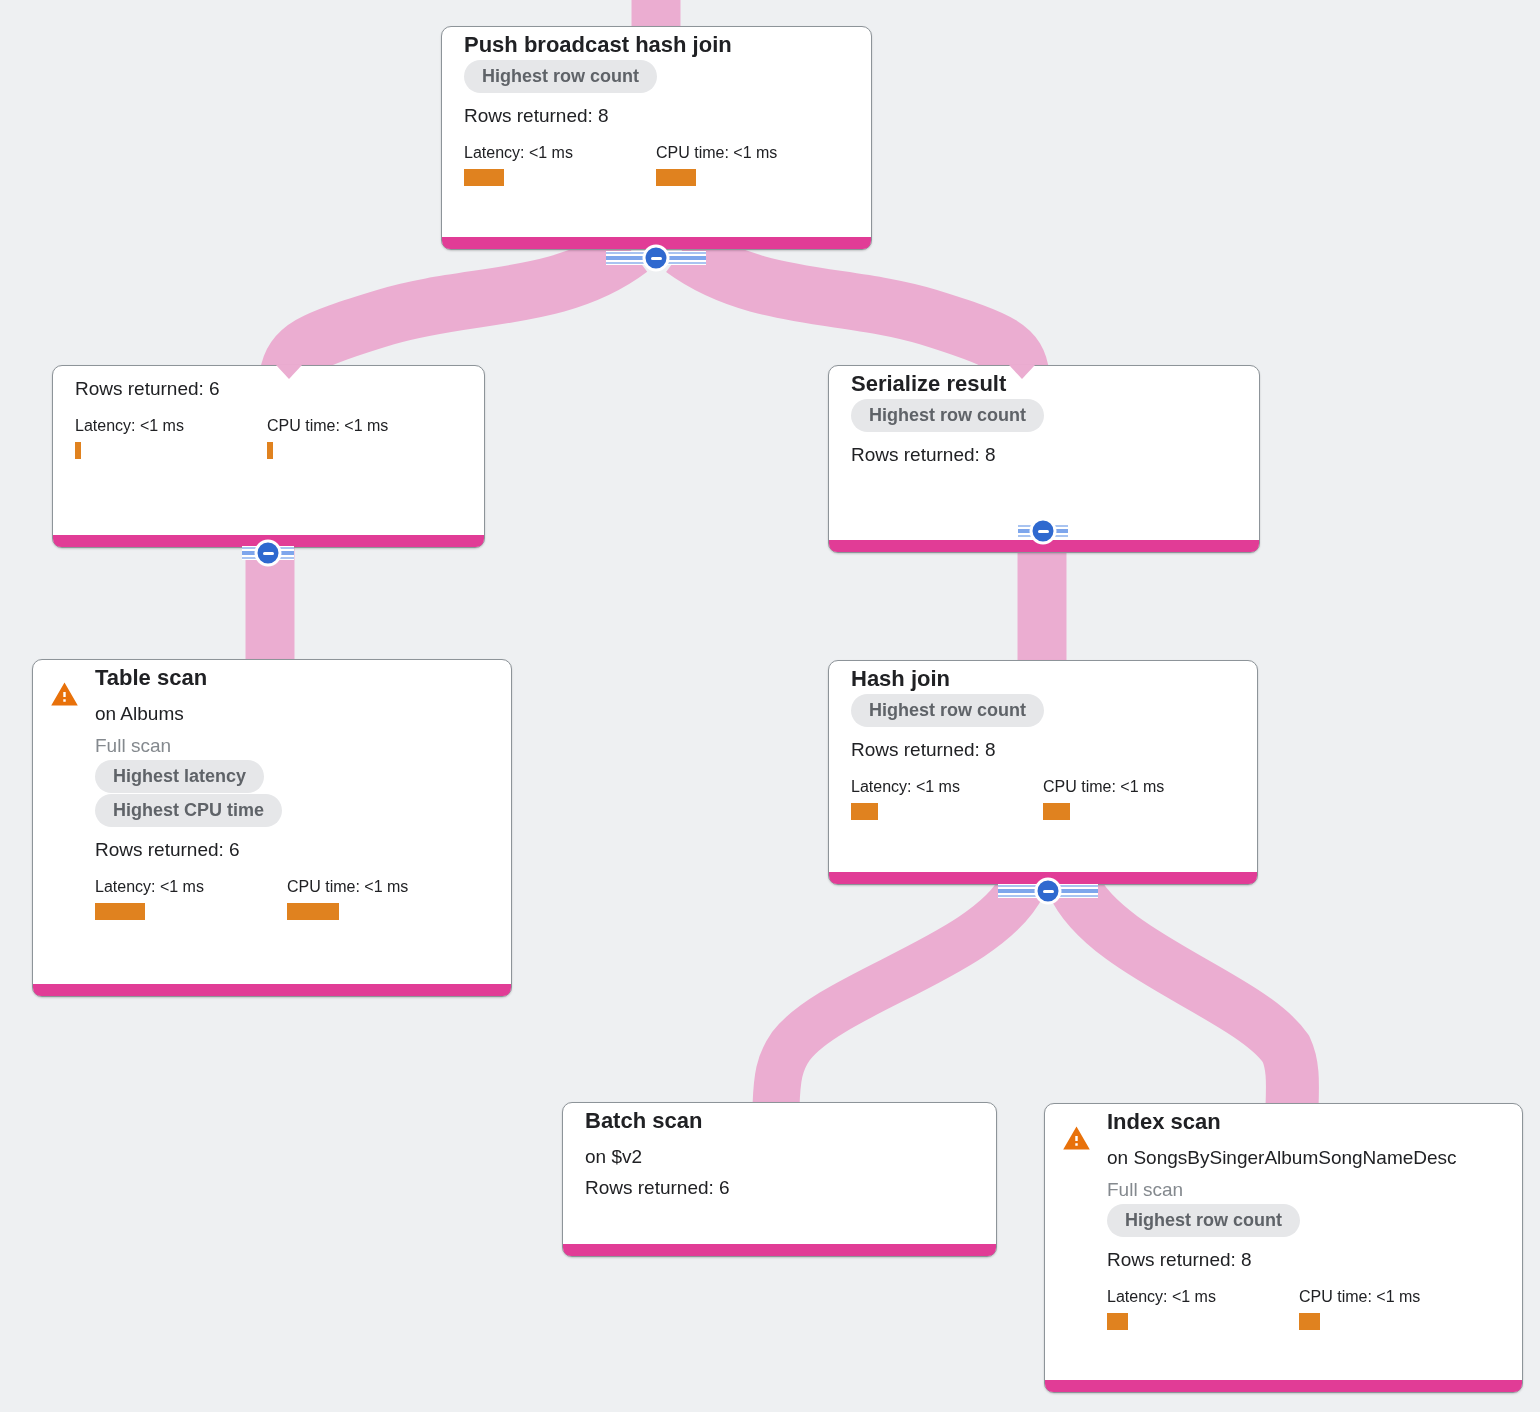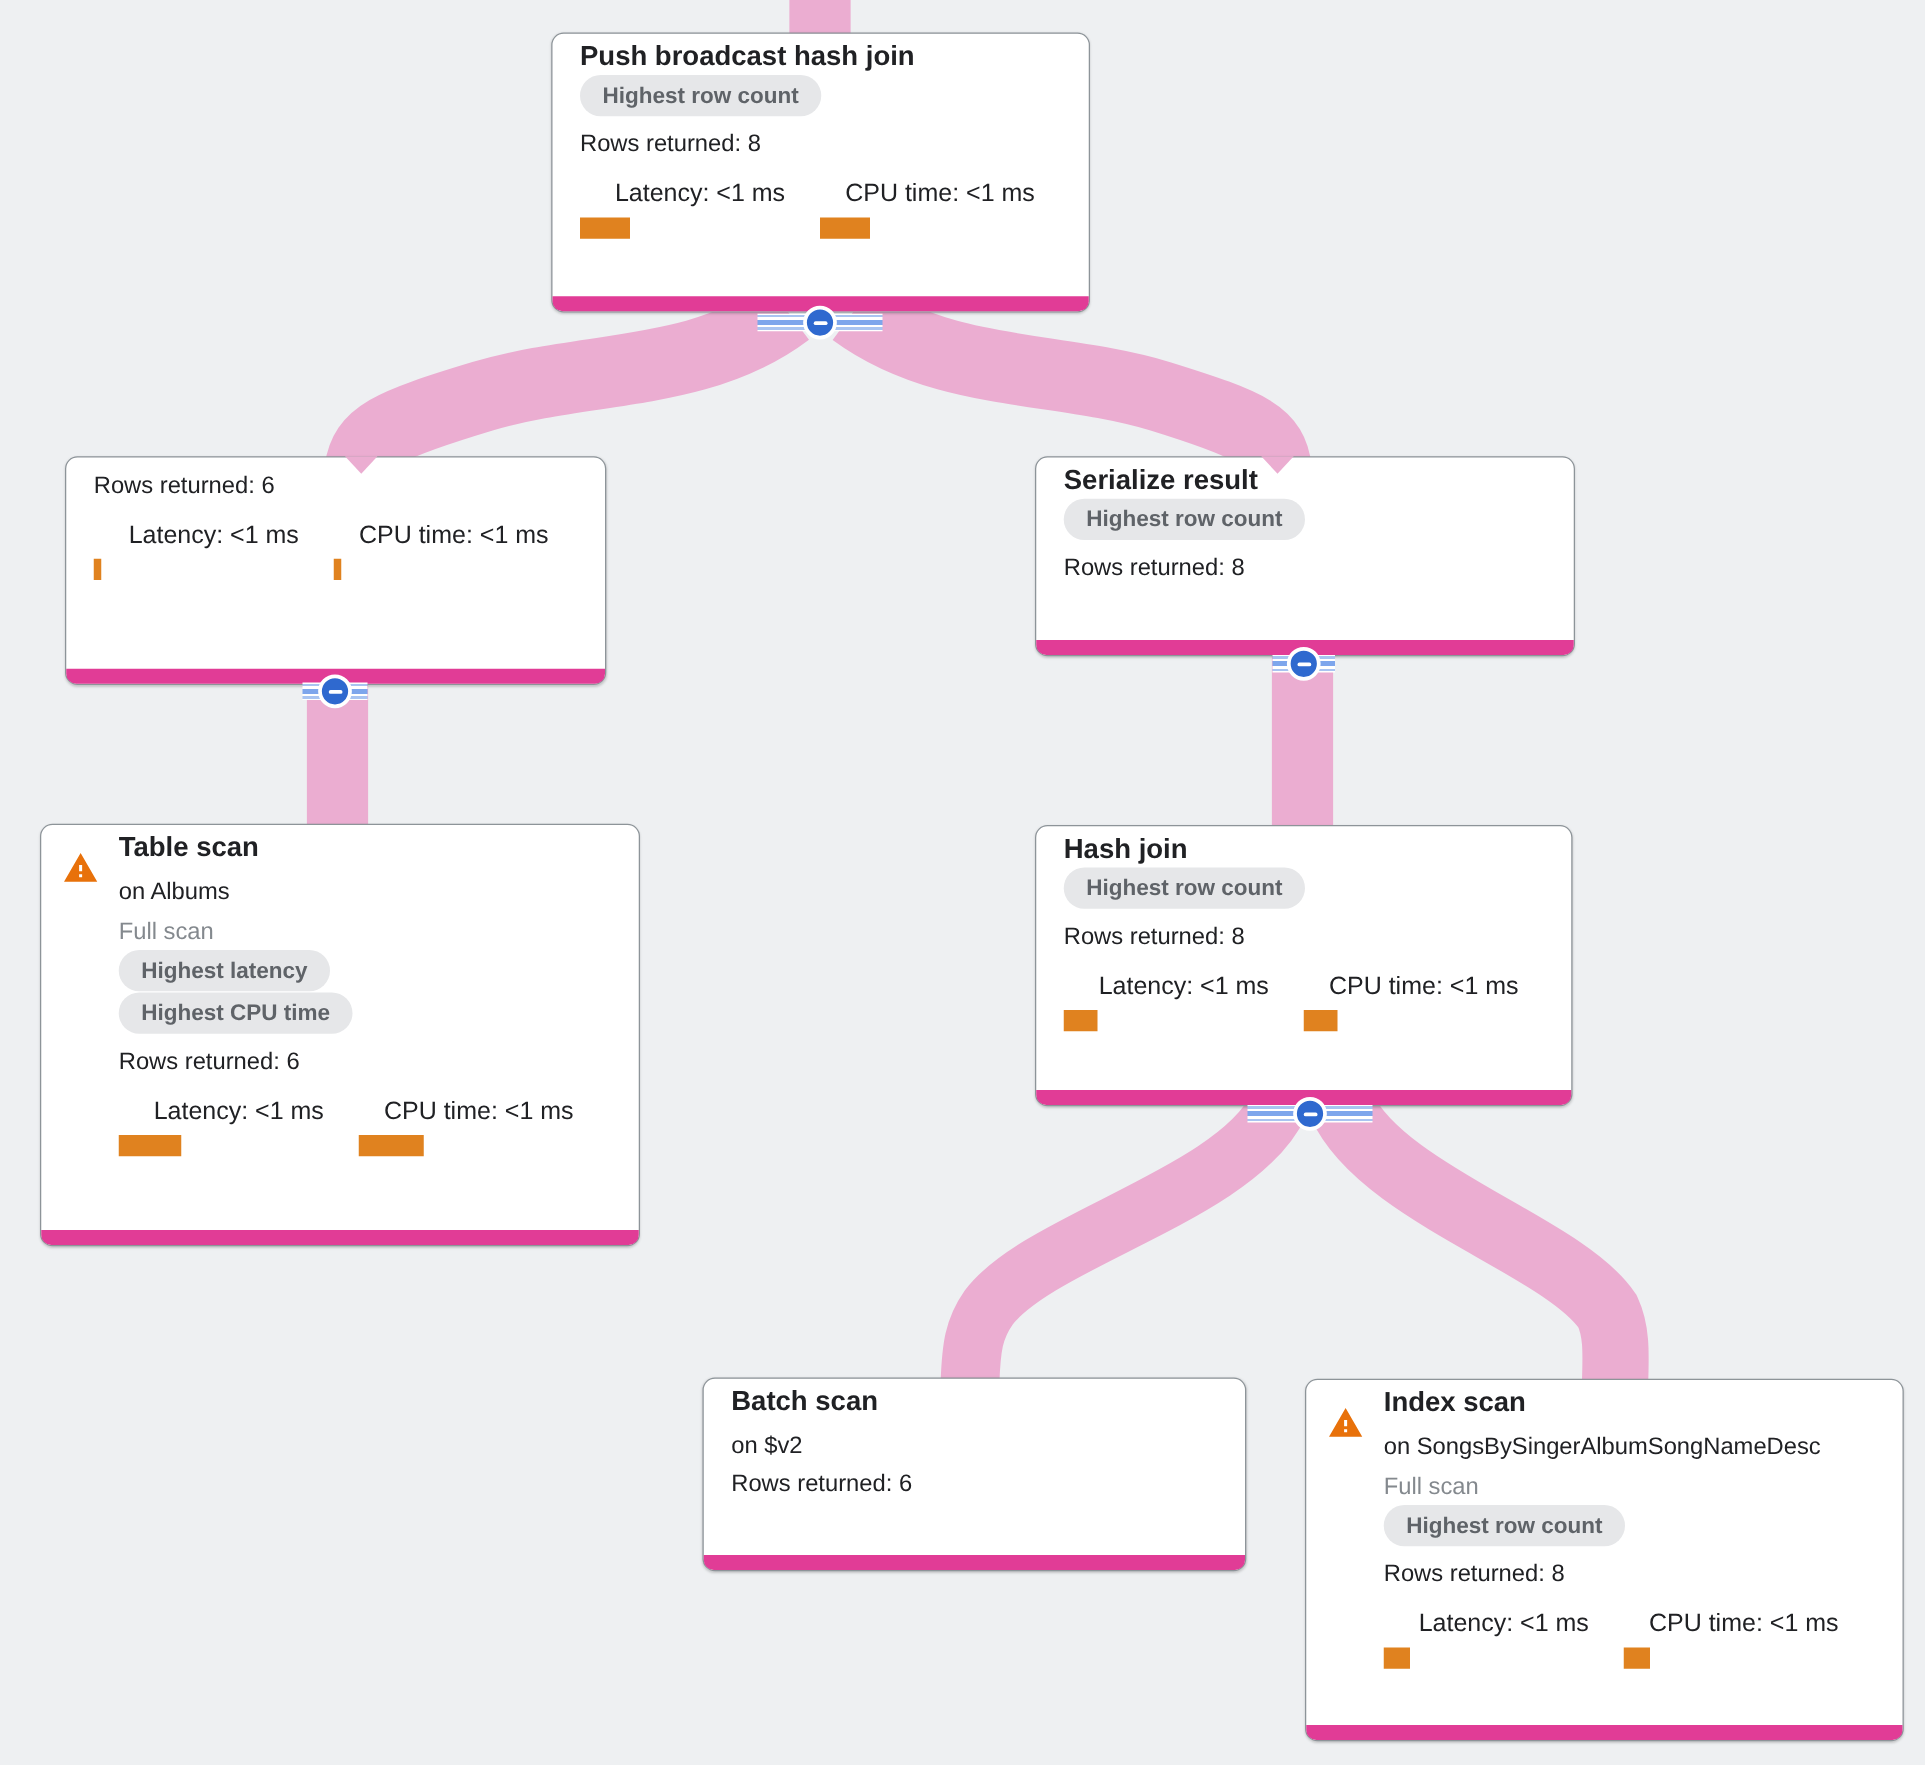--- a/index.html
+++ b/index.html
@@ -24,21 +24,21 @@
   .sub { font-size:19px; color:#202124; margin-top:9px; line-height:1.35; }
   .scan-type { font-size:19px; color:#84898e; margin-top:7px; line-height:1.35; }
   .badge-row { margin-top:1px; }
   .badge {
     display:inline-block; background:#e6e7e9; color:#5f6368;
     font-size:18px; font-weight:700; border-radius:17px; padding:6px 18px;
   }
   .rows { font-size:19px; color:#202124; margin-top:12px; }
   .metrics { display:flex; margin-top:17px; }
   .metric { width:192px; }
-  .m-label { font-size:20px; color:#202124; white-space:nowrap;text-align:center; }
+  .m-label { font-size:16px; color:#202124; white-space:nowrap; }
   .m-bar { height:17px; background:#e0821f; margin-top:7px; }
 
   .warn { position:absolute; left:17px; top:20px; width:29px; height:29px; }
 
   .collapse { position:absolute; height:14px; z-index:4; cursor:pointer;
     background:linear-gradient(to bottom,
       #ffffff 0 1px, #a9c4f1 1px 3px, #ffffff 3px 5px,
       #7ea6ec 5px 9px, #ffffff 9px 11px, #a9c4f1 11px 13px, #ffffff 13px 14px);
   }
   .collapse .circle {
@@ -102,21 +102,21 @@
         </div>
         <div class="metric">
           <div class="m-label">CPU time: &lt;1 ms</div>
           <div class="m-bar" style="width: 6px;"></div>
         </div>
       </div>
     </div>
     <div class="node-bottom"></div>
   </div>
 
-  <div class="node" style="left:828px; top:365px; width:432px; height:160px;">
+  <div class="node" style="left:828px; top:365px; width:432px; height:188px;">
     <div class="content">
       <div class="title">Serialize result</div>
       <div class="badge-row"><span class="badge">Highest row count</span></div>
       <div class="rows">Rows returned: 8</div>
     </div>
     <div class="node-bottom"></div>
   </div>
 
   <div class="node" style="left:32px; top:659px; width:480px; height:338px;">
     <svg class="warn" viewBox="0 0 24 24">

